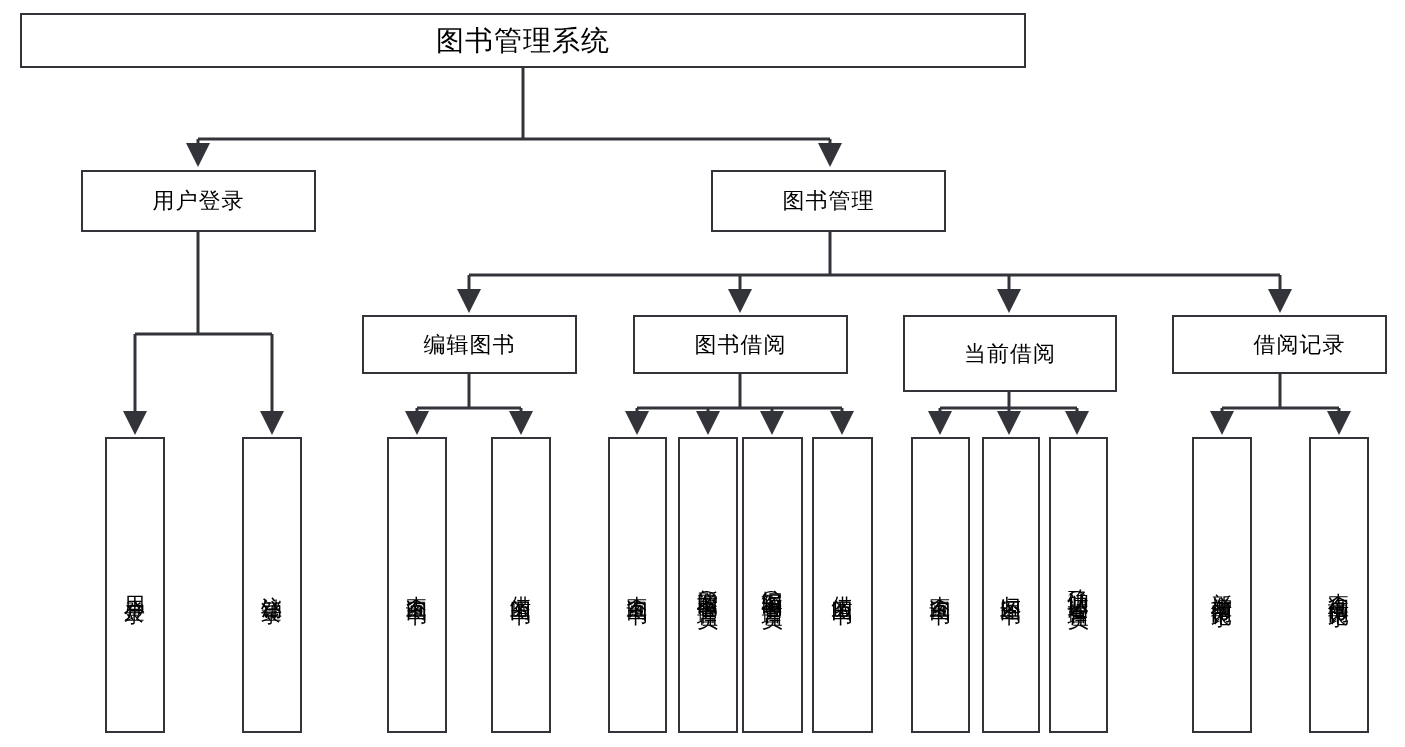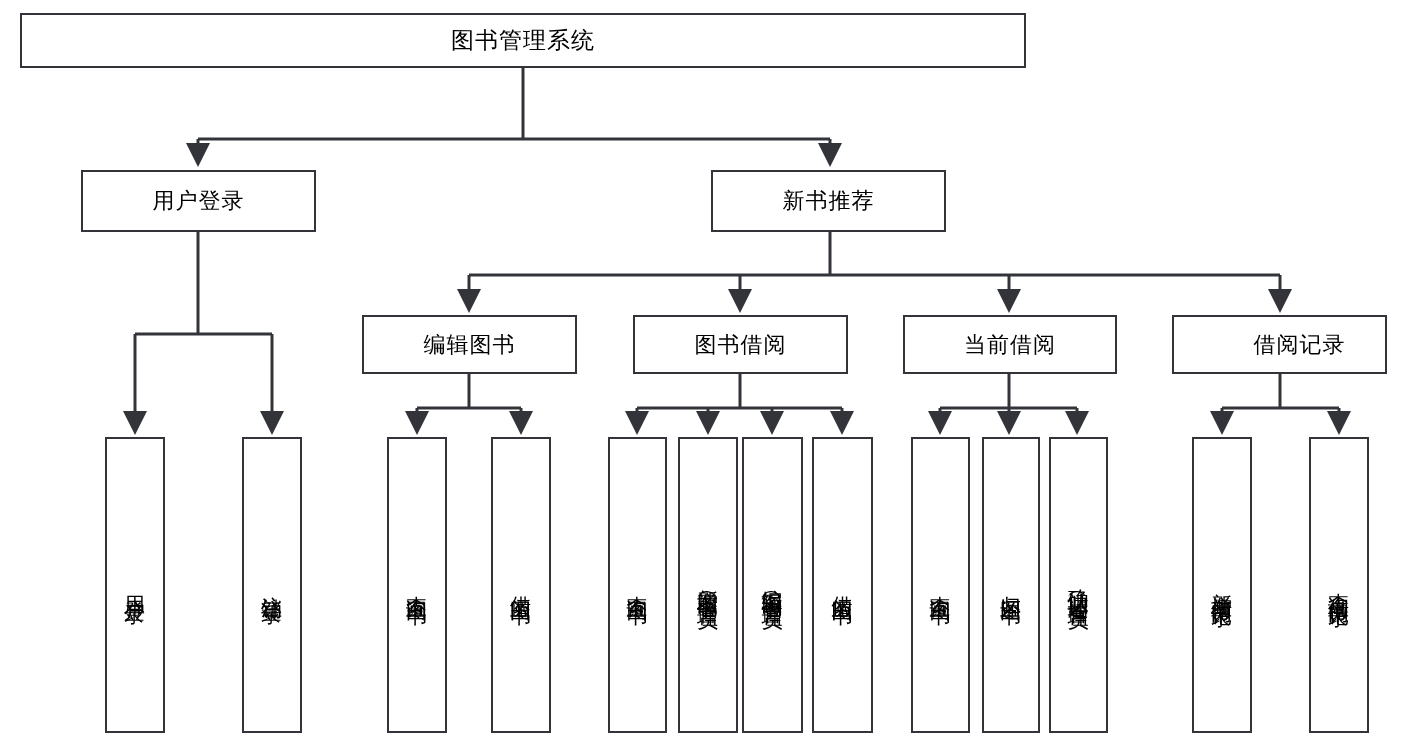--- a/index.html
+++ b/index.html
@@ -37,21 +37,21 @@
     color: #000000;
     z-index: 2;
   }
   .node-h {
     
     font-size: 22px;
     letter-spacing: 1px;
     white-space: nowrap;
   }
   .node-root {
-    font-size: 23px;
+    font-size: 28px;
   }
   .node-v {
     
     font-size: 21px;
     padding: 6px 0;
     align-items: center;
     justify-content: center;
   }
   .vtext {
     writing-mode: vertical-rl;
@@ -132,32 +132,32 @@
 
   <div class="node node-h node-root" style="left:20px; top:13px; width:1006px; height:55px;">
     <span>图书管理系统</span>
   </div>
 
   <div class="node node-h" style="left:81px; top:170px; width:235px; height:62px;">
     <span>用户登录</span>
   </div>
 
   <div class="node node-h" style="left:711px; top:170px; width:235px; height:62px;">
-    <span>新书推荐</span>
+    <span>图书管理</span>
   </div>
 
   <div class="node node-h" style="left:362px; top:315px; width:215px; height:59px;">
     <span>编辑图书</span>
   </div>
 
   <div class="node node-h" style="left:633px; top:315px; width:215px; height:59px;">
     <span>图书借阅</span>
   </div>
 
-  <div class="node node-h" style="left:903px; top:315px; width:214px; height:59px;text-align:right;">
+  <div class="node node-h" style="left:903px; top:315px; width:214px; height:77px;text-align:right;">
     <span>当前借阅</span>
   </div>
 
   <div class="node node-h" style="left:1172px; top:315px; width:215px; height:59px;padding-left:40px;">
     <span>借阅记录</span>
   </div>
 
   <div class="node node-v" style="left:105px; top:437px; width:60px; height:296px;">
     <span class="vtext">用户登录</span>
   </div>

